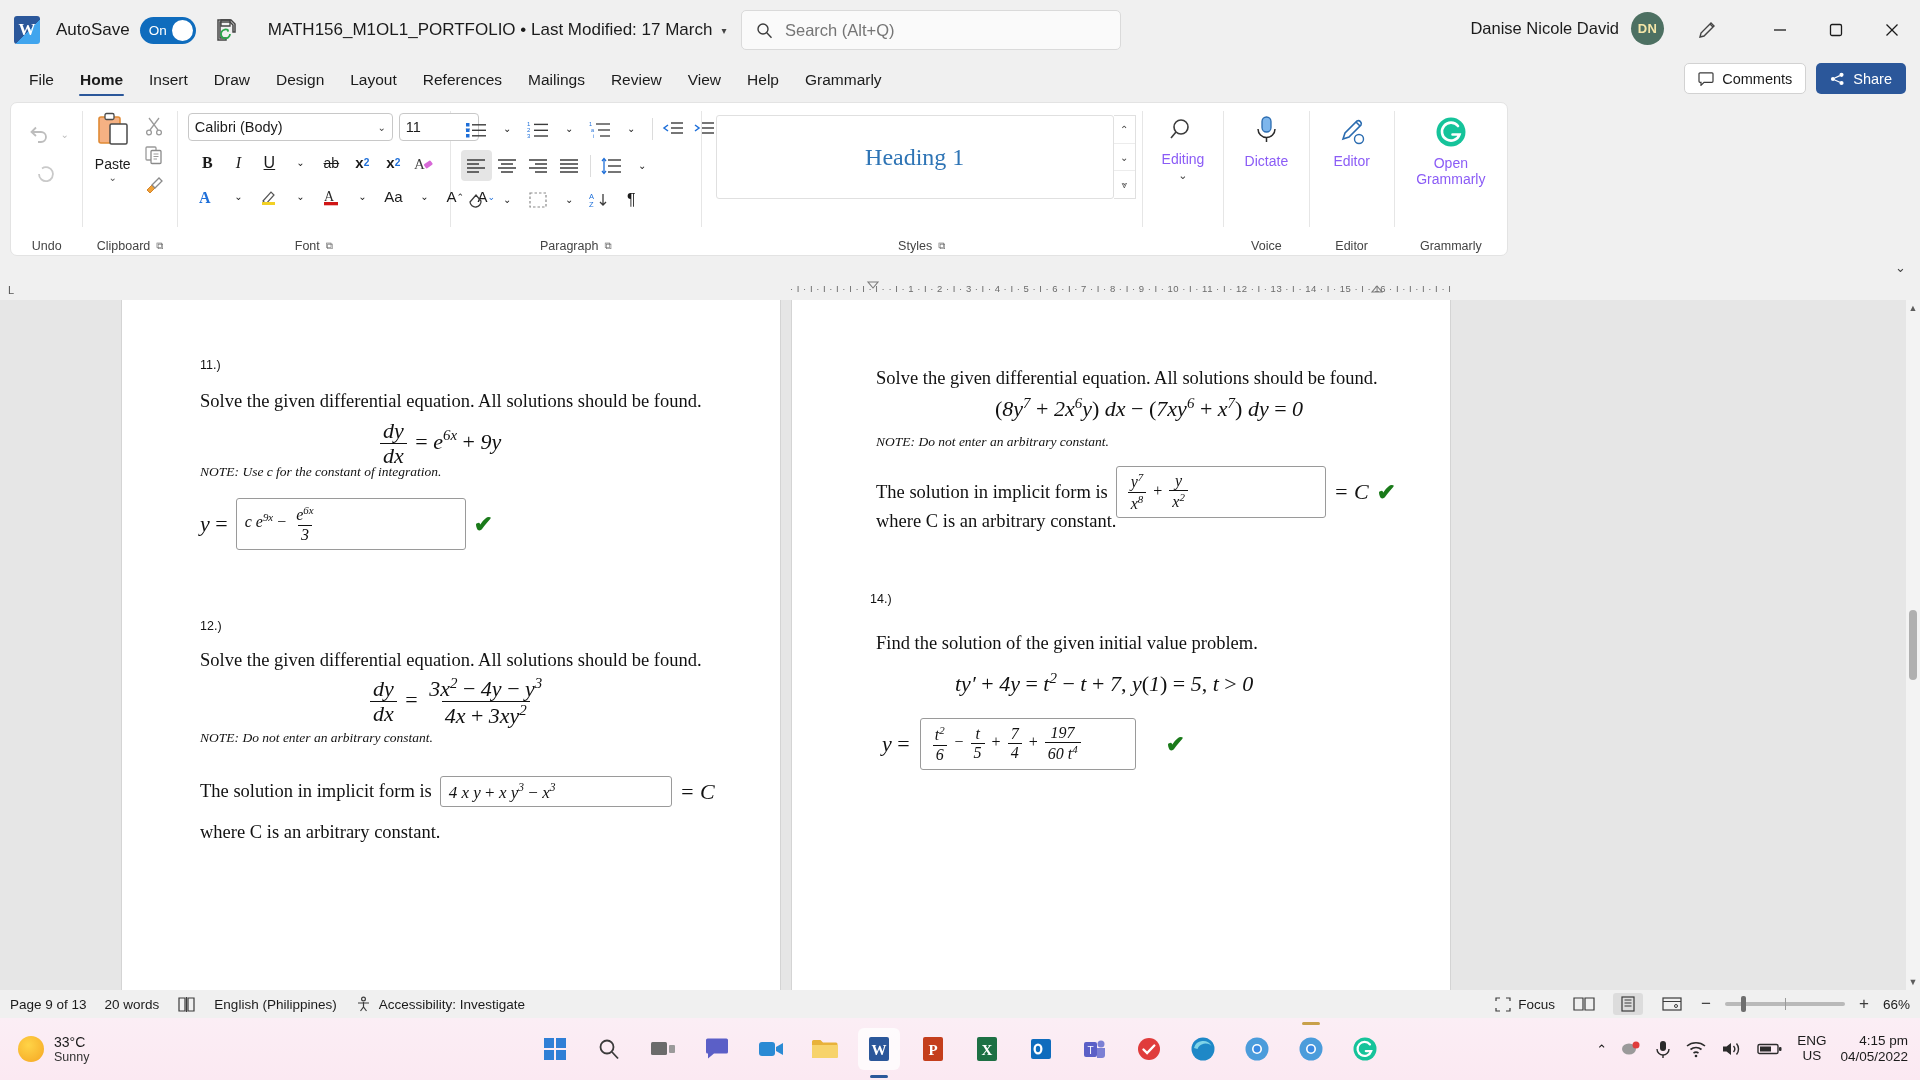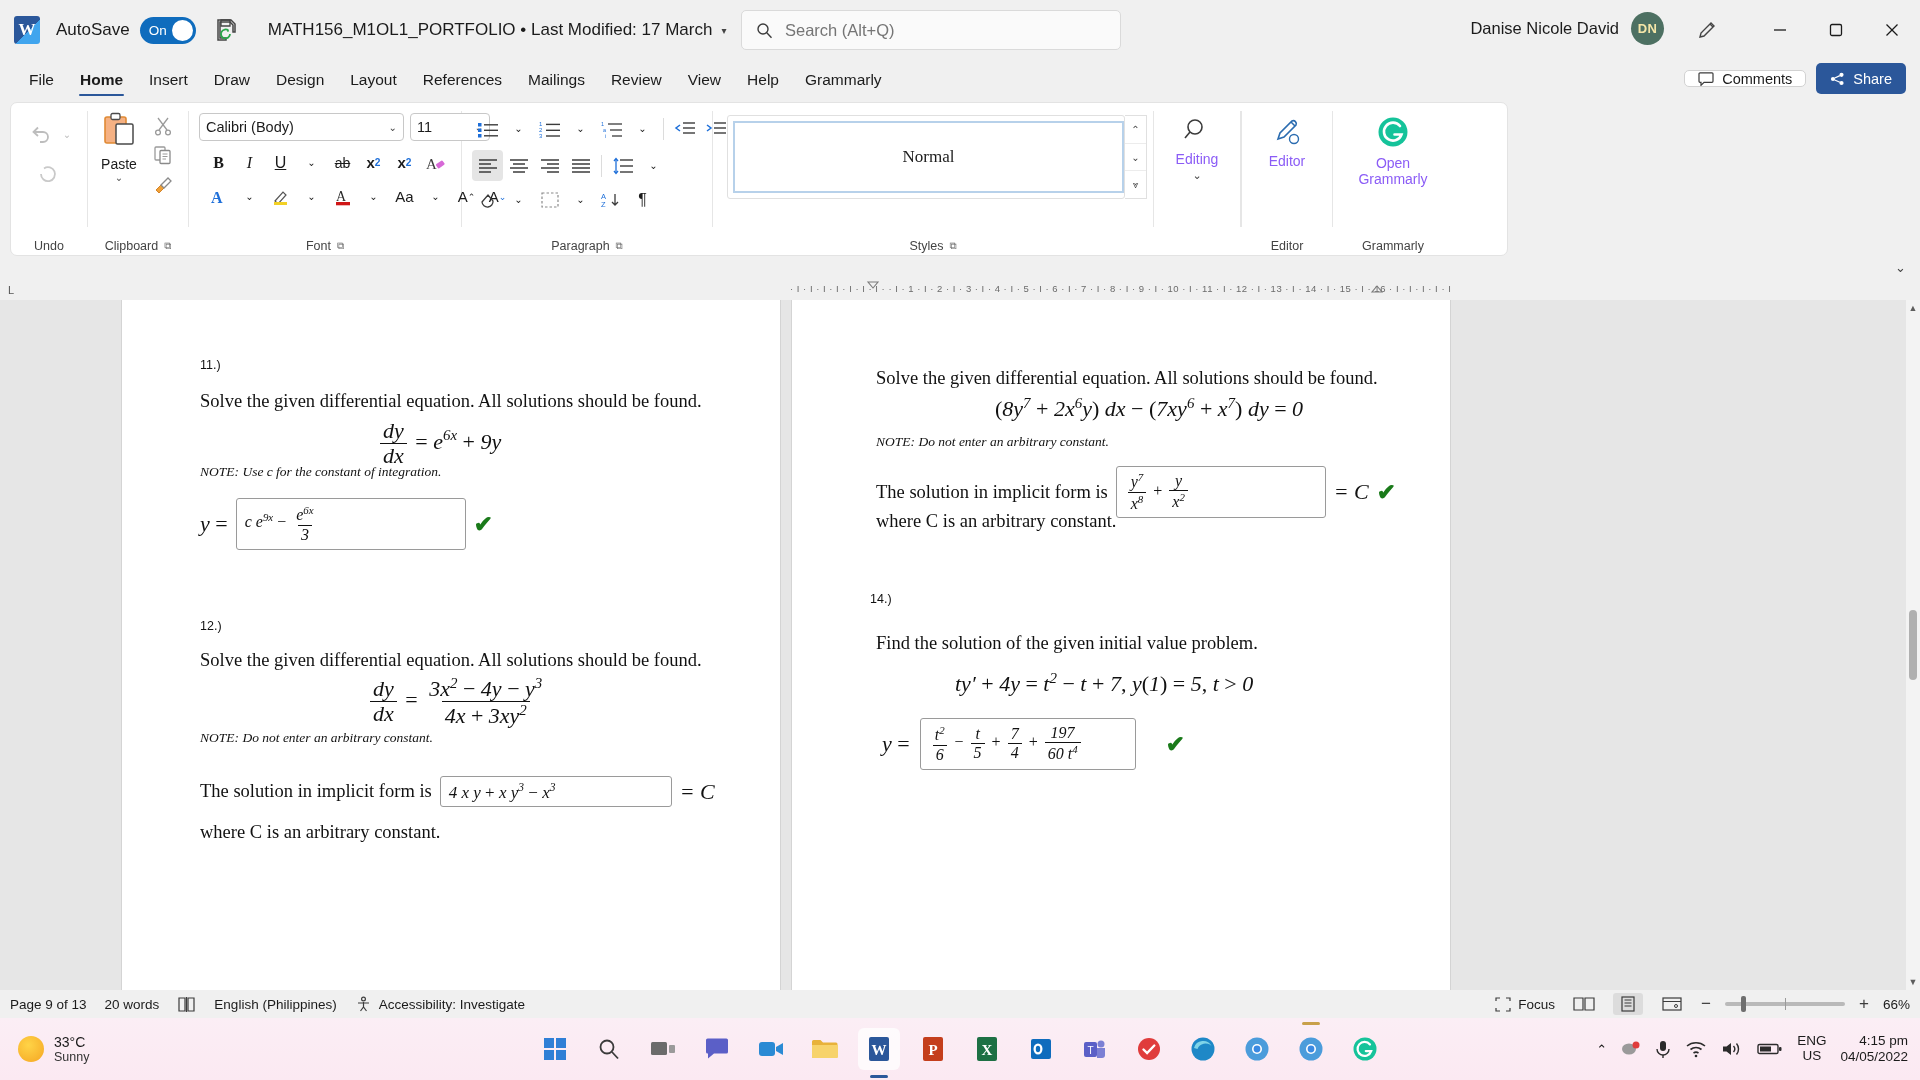--- a/index.html
+++ b/index.html
@@ -56,21 +56,21 @@
   .mtab{
     font-size:15.5px;color:#1b1b1b;padding:0 13px;height:32px;line-height:32px;cursor:pointer;white-space:nowrap;position:relative;
   }
   .mtab.active{font-weight:bold;}
   .mtab.active:after{
     content:"";position:absolute;left:12px;right:12px;bottom:0;height:2.5px;background:#2b579a;border-radius:2px;
   }
   .menu-right{position:absolute;right:14px;bottom:2px;display:flex;align-items:center;gap:10px;}
   .comments-btn{
     display:flex;align-items:center;gap:8px;border:1px solid #d2d2d2;background:#fff;border-radius:5px;
-    height:17px;padding:0 13px;font-size:14.5px;color:#1b1b1b;cursor:pointer;
+    height:31px;padding:0 13px;font-size:14.5px;color:#1b1b1b;cursor:pointer;
   }
   .share-btn{
     display:flex;align-items:center;gap:8px;background:#2b579a;color:#fff;border-radius:5px;height:31px;
     padding:0 14px;font-size:14.5px;cursor:pointer;
   }
 
   
   .ribbon{
     flex:0 0 184px;height:184px;background:#f0f0f0;position:relative;display:flex;
     padding:6px 0 0 10px;
@@ -561,21 +561,21 @@
         <div class="glabel" style="display:flex;align-items:center;justify-content:center;gap:6px;">
           <span>Paragraph</span>
           <span style="font-size:10px;color:#666;">⧉</span>
         </div>
       </div>
       <div class="gdiv"></div>
 
       <div class="group g-styles" style="align-items:flex-start;padding-left:14px;">
         <div style="display:flex;">
           <div class="stylebox">
-            <div class="stylecell sel" style="margin-left:5px;">Normal</div>
+            <div class="stylecell" style="color:#2e74b5;font-size:24px;">Heading 1</div>
           </div>
           <div class="styleScroll">
             <div>⌃</div>
             <div>⌄</div>
             <div style="border-bottom:none;">⩔</div>
           </div>
         </div>
         <div class="glabel" style="display:flex;align-items:center;justify-content:center;gap:6px;">
           <span>Styles</span>
           <span style="font-size:10px;color:#666;">⧉</span>
@@ -590,20 +590,33 @@
                 <circle cx="13" cy="12" r="7" fill="none" stroke="#3b3b3b" stroke-width="1.6"></circle>
                 <line x1="8" y1="17" x2="3" y2="23" stroke="#3b3b3b" stroke-width="1.6"></line>
               </svg>
           </span>
           <span class="lbl">Editing</span>
           <span style="font-size:11px;color:#444;margin-top:2px;">⌄</span>
         </div>
       </div>
       <div class="gdiv"></div>
 
+      <div class="group g-big" style="width:90px;">
+        <div class="bigbtn">
+          <span>
+            <svg width="28" height="32" viewBox="0 0 28 32">
+                <rect x="10" y="2" width="9" height="15" rx="4.5" fill="#7eb6ec" stroke="#2b6cb0" stroke-width="1.3"></rect>
+                <path d="M6 14 a8.5 8.5 0 0 0 17 0" fill="none" stroke="#2b2b2b" stroke-width="1.5"></path>
+                <line x1="14.5" y1="22.5" x2="14.5" y2="27" stroke="#2b2b2b" stroke-width="1.5"></line>
+              </svg>
+          </span>
+          <span class="lbl">Dictate</span>
+        </div>
+        <div class="glabel">Voice</div>
+      </div>
       <div class="gdiv"></div>
 
       <div class="group g-big" style="width:90px;">
         <div class="bigbtn">
           <span>
             <svg width="30" height="32" viewBox="0 0 30 32">
                 <path d="M6 24 l2-6 L20 6 a3 3 0 0 1 4 4 L12 22 Z" fill="none" stroke="#2b6cb0" stroke-width="1.6"></path>
                 <path d="M19 7 l4 4" stroke="#2b6cb0" stroke-width="1.6"></path>
                 <circle cx="22" cy="24" r="4.5" fill="none" stroke="#2b6cb0" stroke-width="1.4"></circle>
               </svg>

